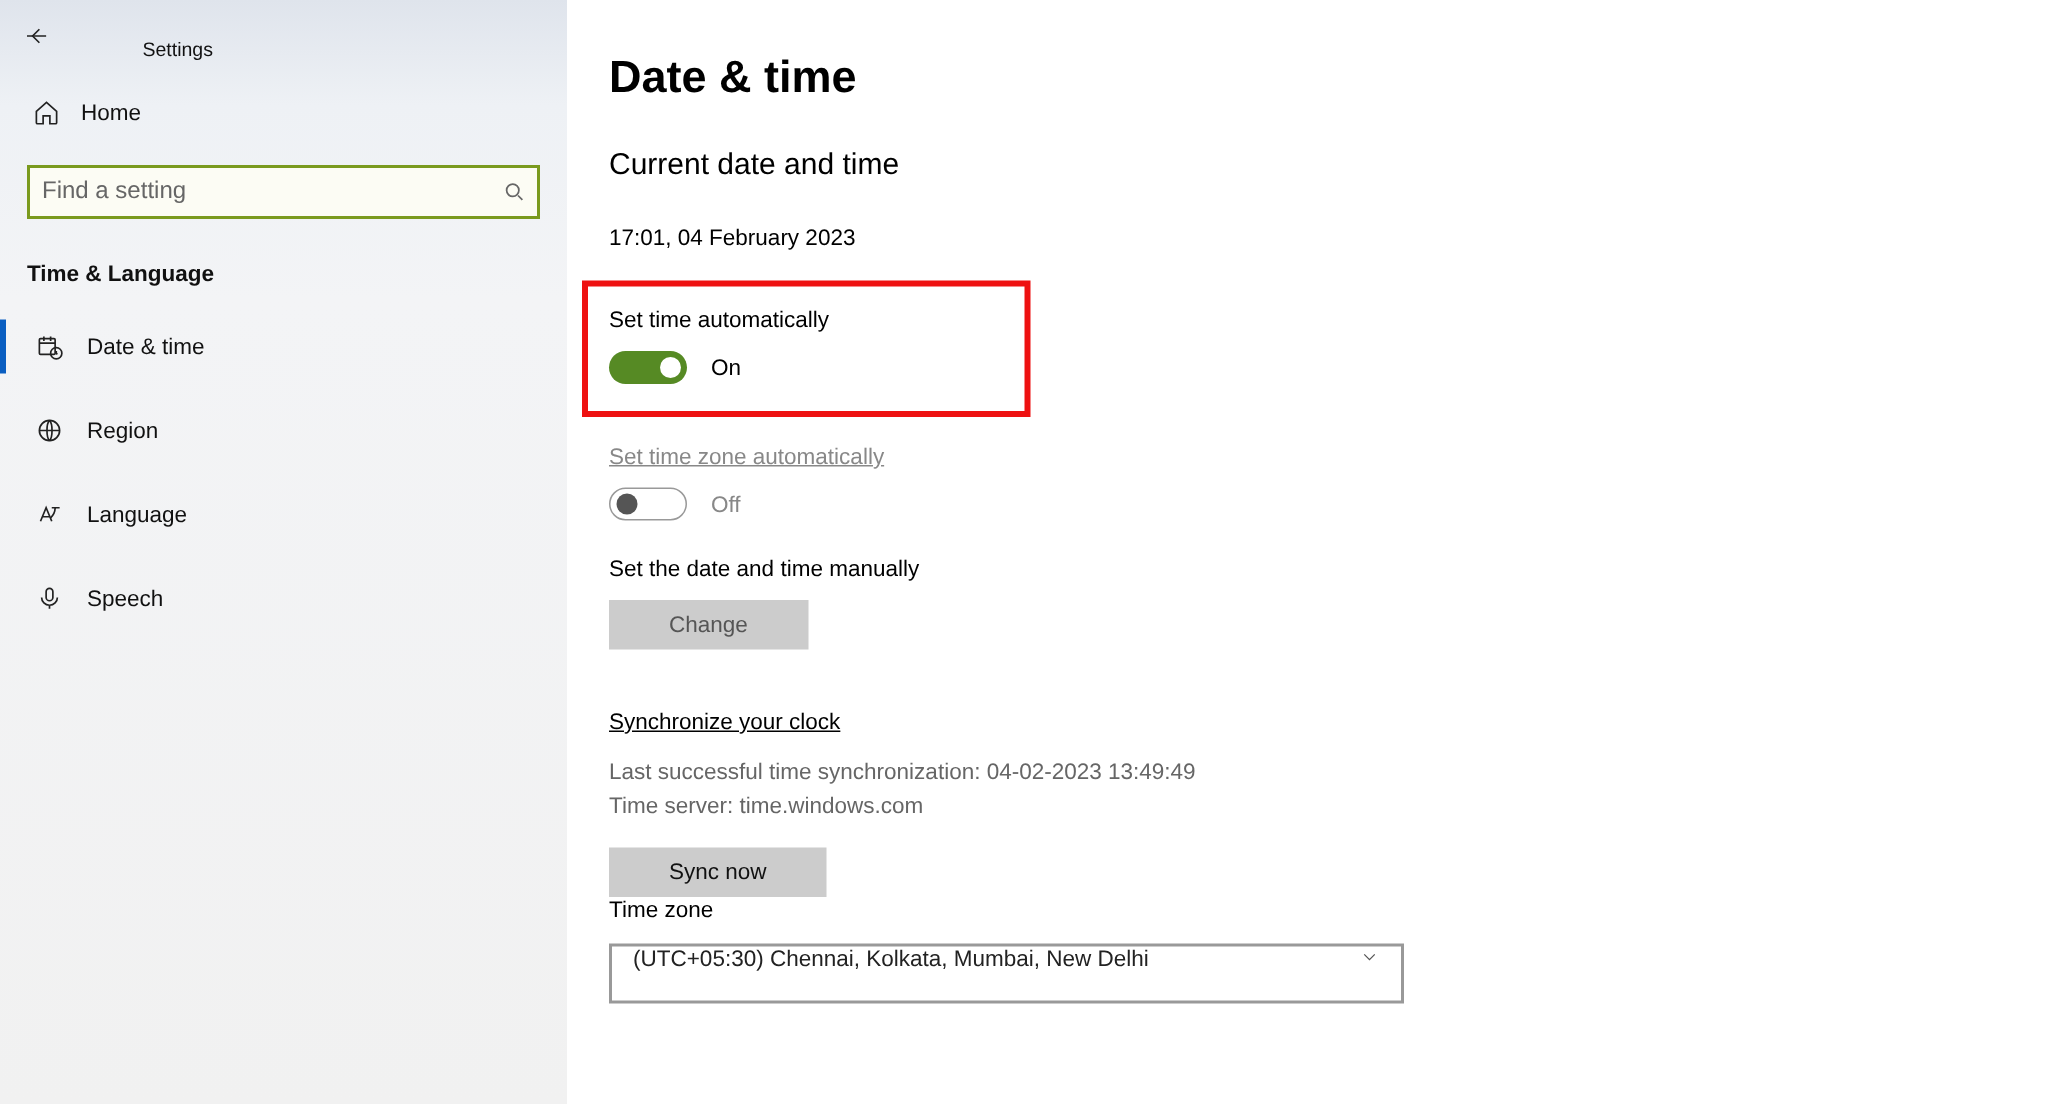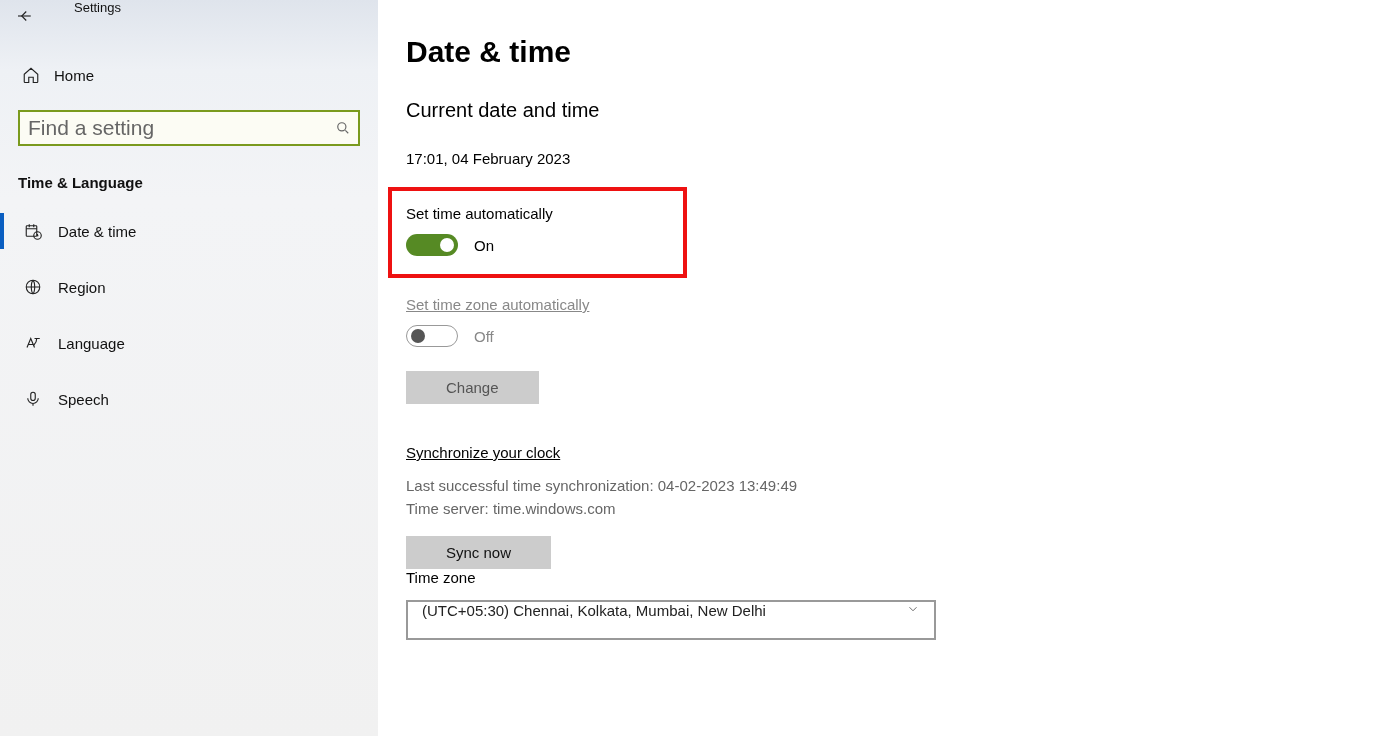--- a/index.html
+++ b/index.html
@@ -1,30 +1,30 @@
 <!DOCTYPE html>
 <html><head>
 <meta charset="utf-8">
 <style>
   * { box-sizing: border-box; margin: 0; padding: 0; }
   html, body { width: 1381px; height: 736px; font-family: "Segoe UI", Arial, sans-serif; background: #fff; color: #000; overflow: hidden; }
   .app { display: flex; width: 100%; height: 100%; }
 
   
   .sidebar { width: 378px; height: 100%; background: linear-gradient(180deg, #dfe4ec 0%, #eef1f5 70px, #f3f4f6 200px, #f1f1f1 100%); display: flex; flex-direction: column; }
-  .sidebar-header { display: flex; align-items: flex-start; height: 40px; padding: 0 8px; }
+  .sidebar-header { display: flex; align-items: flex-end; height: 40px; padding: 0 8px; gap: 21px; }
   .back-btn { width: 32px; height: 32px; display: flex; align-items: center; justify-content: center; }
   .app-title { font-size: 13px; margin-left: 34px; color: #111; }
 
   .home-row { display: flex; align-items: center; padding: 8px 20px; margin-top: 18px; }
   .home-row .icon { width: 22px; display:flex; justify-content:center; }
   .home-row .label { margin-left: 12px; font-size: 15px; color: #111; }
 
   .search-wrap { margin: 18px 18px 0 18px; border: 2px solid #7a9a1e; background: #fcfcf4; height: 36px; display:flex; align-items:center; padding: 0 8px; }
-  .search-input { flex: 1; border: none; outline: none; background: transparent; font-size: 21px; color: #333; }
+  .search-input { flex: 1; border: none; outline: none; background: transparent; font-size: 16px; color: #333; }
   .search-input::placeholder { color: #666; font-style: normal; }
   .search-icon { color: #666; }
 
   .category-label { margin: 28px 18px 12px 18px; font-size: 15px; font-weight: 600; color: #111; }
 
   .nav-item { display:flex; align-items:center; height: 56px; padding: 0 22px; position: relative; cursor: default; }
   .nav-item .icon { width: 22px; display:flex; justify-content:center; color:#333; }
   .nav-item .label { margin-left: 14px; font-size: 15px; color: #111; }
   .nav-item.active::before { content:""; position:absolute; left:0; top:10px; bottom:10px; width:4px; background:#0a5ec1; }
 
@@ -163,20 +163,21 @@
       <div class="setting-label disabled">Set time zone automatically</div>
       <div class="toggle-row">
         <div class="toggle off">
             <div class="knob"></div>
           </div>
         <div class="toggle-state disabled">Off</div>
       </div>
     </div>
 
     <div class="setting-block">
+      <div class="setting-label">Set the date and time manually</div>
       <button class="btn disabled">Change</button>
     </div>
 
     <div class="sync-block">
       <div class="sync-title">Synchronize your clock</div>
       <div class="sync-info">
         <div>Last successful time synchronization: 04-02-2023 13:49:49</div>
         <div>Time server: time.windows.com</div>
       </div>
       <button class="btn enabled">Sync now</button>

